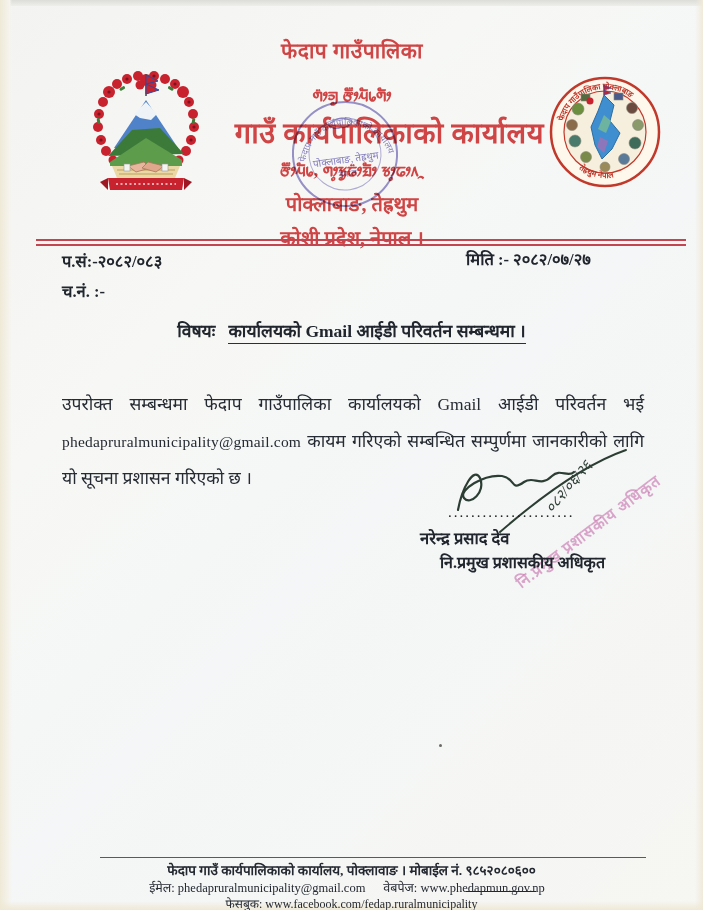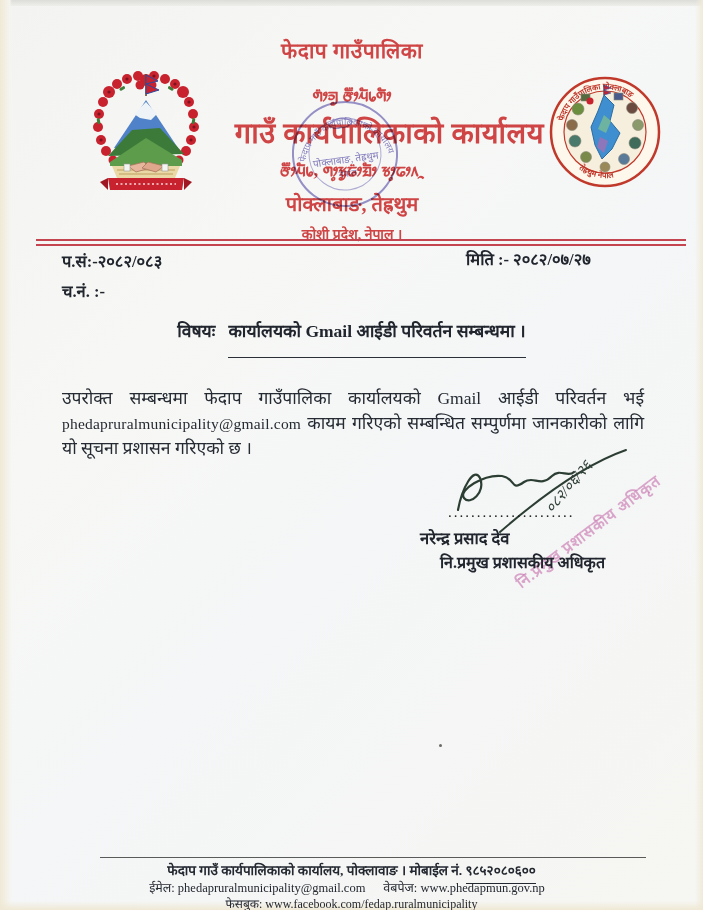--- a/index.html
+++ b/index.html
@@ -15,52 +15,52 @@
   .edge-bottom{position:absolute;left:0;bottom:0;width:703px;height:9px;background:linear-gradient(0deg,#efe8d4,rgba(245,244,238,0));}
 
   .red{color:#cf4545;}
   .letterhead{position:absolute;left:0;top:0;width:667px;height:240px;}
   .lh-center{position:absolute;left:160px;top:36px;width:384px;text-align:center;}
   .lh-l1{font-size:21px;font-weight:600;letter-spacing:.5px;}
   .lh-l2{font-size:19px;margin-top:20px;font-weight:600;}
   .lh-l3{font-size:29px;font-weight:700;margin-top:6px;letter-spacing:.5px;text-align:right;}
   .lh-l4{font-size:19px;font-weight:700;margin-top:8px;}
   .lh-l5{font-size:20px;font-weight:600;margin-top:9px;}
-  .lh-l6{font-size:14px;font-weight:600;margin-top:7px;}
+  .lh-l6{font-size:20px;font-weight:600;margin-top:7px;}
 
   .emblem-left{position:absolute;left:86px;top:70px;width:120px;height:132px;}
   .seal-right{position:absolute;left:548px;top:75px;width:115px;height:115px;}
   .round-stamp{position:absolute;left:288px;top:97px;width:114px;height:114px;opacity:.82;mix-blend-mode:multiply;transform:rotate(-8deg);}
 
   .rule-red{position:absolute;left:36px;top:239px;width:650px;height:3px;border-top:2.5px solid #c4454f;border-bottom:2.5px solid #c4454f;}
 
   .meta{position:absolute;left:0;top:249px;width:703px;font-size:16.5px;font-weight:600;}
   .meta-ref{position:absolute;left:62px;top:0;text-align:center;}
   .meta-date{position:absolute;left:466px;top:-2px;}
   .meta-ch{position:absolute;left:62px;top:30px;}
 
   .subject{position:absolute;left:0;top:318px;width:703px;text-align:center;font-size:17.5px;font-weight:700;}
-  .subject .u{border-bottom:1.6px solid #2a2f38;padding-bottom:16px;}
+  .subject .u{border-bottom:1.6px solid #2a2f38;padding-bottom:2px;}
   .latin{font-family:"Liberation Serif","DejaVu Serif",serif;}
 
-  .body-par{position:absolute;left:62px;top:368px;width:582px;font-size:17.5px;line-height:25px;text-align:justify;color:#262b33;}
+  .body-par{position:absolute;left:62px;top:368px;width:582px;font-size:17.5px;line-height:37px;text-align:justify;color:#262b33;}
   .body-par .email{font-size:15.5px;letter-spacing:.2px;}
 
   .sig-block{position:absolute;left:400px;top:448px;width:260px;height:140px;}
   .sig-svg{position:absolute;left:40px;top:0;width:200px;height:105px;}
   .sig-stamp{position:absolute;left:62px;top:8px;width:236px;text-align:center;font-size:15.5px;font-weight:700;
     color:rgba(190,82,158,.5);transform:rotate(-37deg);transform-origin:center;top:72px;left:70px;letter-spacing:1px;white-space:nowrap;}
   .sig-dots{position:absolute;left:48px;top:56px;font-size:15px;letter-spacing:2px;color:#222;}
   .sig-name{position:absolute;left:20px;top:78px;width:200px;font-size:16.5px;font-weight:600;}
   .sig-title{position:absolute;left:0px;top:103px;width:245px;text-align:center;font-size:16px;font-weight:600;}
 
   .footer{position:absolute;left:0;top:852px;width:703px;text-align:center;color:#242830;}
   .footer-rule{position:absolute;left:100px;top:5px;width:546px;height:0;border-top:1.6px solid #5a5a58;}
   .f1{position:absolute;left:0;top:9px;width:703px;font-size:13.5px;font-weight:600;}
-  .f1 .u{border-bottom:1.2px solid #242830;padding-bottom:5px;}
+  .f1 .u{border-bottom:1.2px solid #242830;padding-bottom:13px;}
   .f2{position:absolute;left:0;top:27px;width:694px;font-size:12.5px;}
   .f2 .gap{display:inline-block;width:18px;}
   .f3{position:absolute;left:0;top:43px;width:703px;font-size:12px;}
   .speck{position:absolute;left:439px;top:744px;width:3px;height:3px;border-radius:50%;background:#6a6a66;}
 </style>
 </head>
 <body>
 
 <div class="page">
   <div class="edge-top"></div>

